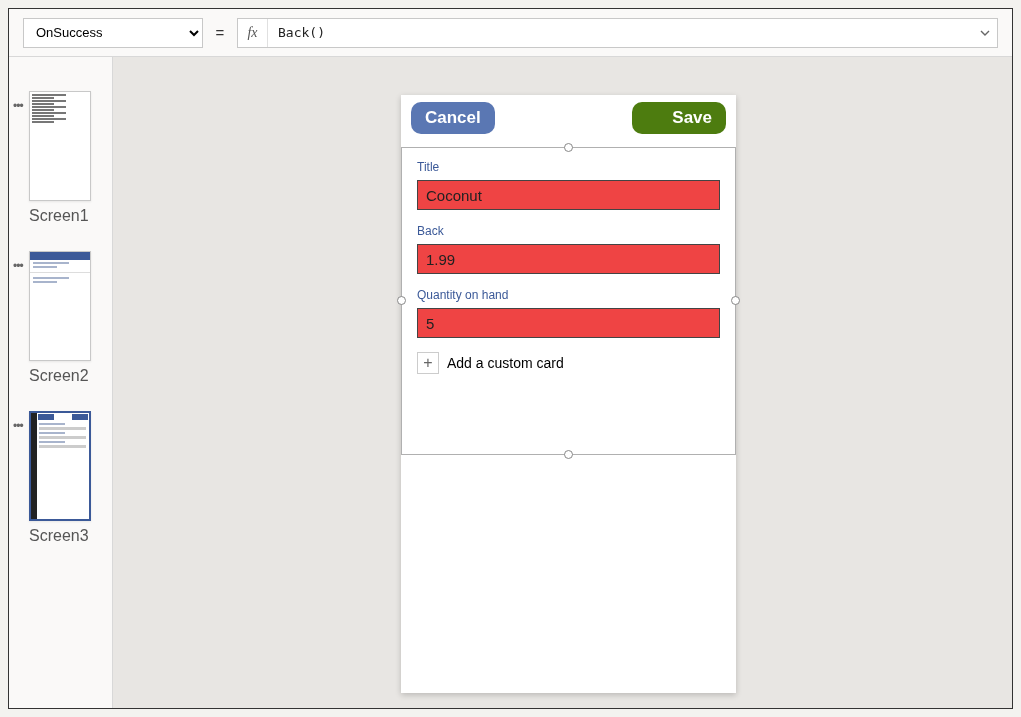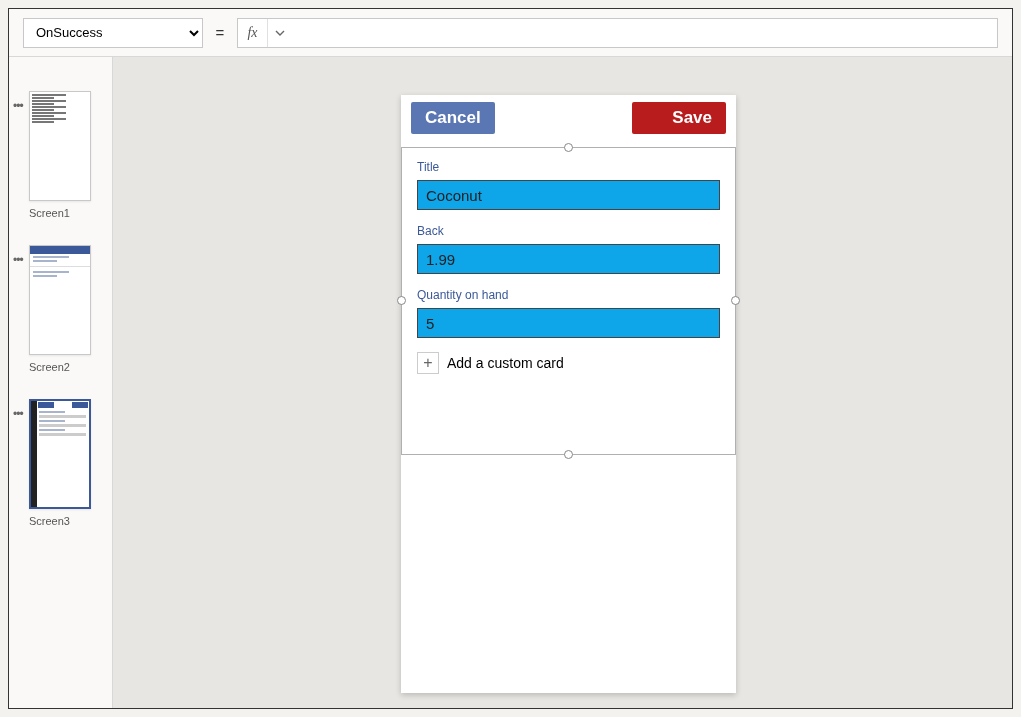--- a/index.html
+++ b/index.html
@@ -44,21 +44,21 @@
   .screen-row { position: relative; margin-bottom: 26px; padding-left: 20px; }
   .screen-dots {
     position: absolute; left: 4px; top: 8px; color: #666; font-size: 12px; letter-spacing: -1px;
     cursor: pointer;
   }
   .thumb {
     width: 62px; height: 110px; background: #fff; border: 1px solid #c8c8c8;
     box-shadow: 0 1px 2px rgba(0,0,0,0.08); position: relative; overflow: hidden;
   }
   .thumb.selected { border: 2px solid #3b5998; }
-  .thumb-label { font-size: 11px; color: #555; margin-top: 6px; }
+  .thumb-label { font-size: 16px; color: #555; margin-top: 6px; }
   
   .t1-lines { padding: 2px; }
   .t1-lines div { height: 2px; margin-bottom: 1px; background: #777; }
   .t1-lines div:nth-child(odd){ width: 60%; }
   .t1-lines div:nth-child(even){ width: 40%; }
   .t2-header { height: 8px; background: #3b5998; }
   .t2-body div { height: 2px; margin: 2px 3px; background: #a8b4cc; width: 60%; }
   .t2-body .line2 { width: 40%; }
   .t2-body .sep { height: 1px; background: #ddd; width: 100%; margin: 4px 0; }
   .t3-side { position: absolute; left:0; top:0; bottom:0; width:6px; background:#222; }
@@ -75,44 +75,44 @@
   }
   .phone {
     position: absolute; left: 288px; top: 38px; width: 335px; height: 598px;
     background: #fff; box-shadow: 0 2px 6px rgba(0,0,0,0.2);
   }
   .app-header {
     height: 46px; display: flex; justify-content: space-between; align-items: center;
     padding: 0 10px;
   }
   .hbtn {
-    height: 32px; padding: 0 14px; border: none; border-radius: 2px;
+    height: 32px; padding: 0 14px; border: none; border-radius: 10px;
     color: #fff; font-size: 17px; font-weight: 600; cursor: pointer;
   }
   .hbtn.cancel { background: #5a77b3; }
-  .hbtn.save { background: #b91c1c; padding-left: 40px; }
+  .hbtn.save { background: #4d7c0f; padding-left: 40px; }
   
   .form-select {
     position: absolute; left: 0px; top: 52px; width: 335px; height: 308px;
     border: 1px solid #b0b0b0;
   }
   .sel-handle {
     position: absolute; width: 9px; height: 9px; background: #fff;
     border: 1px solid #888; border-radius: 50%;
   }
   .h-top { top: -5px; left: 50%; margin-left: -5px; }
   .h-bottom { bottom: -5px; left: 50%; margin-left: -5px; }
   .h-left { left: -5px; top: 50%; margin-top: -5px; }
   .h-right { right: -5px; top: 50%; margin-top: -5px; }
   .form-body { padding: 12px 15px; }
   .card { margin-bottom: 14px; }
   .card-label { color: #3b5998; font-size: 12px; margin-bottom: 6px; }
   .card-input {
     width: 100%; height: 30px; border: 1px solid #444; padding: 0 8px;
-    font-size: 15px; color: #222; background: #0ea5e9;
+    font-size: 15px; color: #222; background: #ef4444;
   }
   .add-card-row { display: flex; align-items: center; margin-top: 6px; }
   .plus-box {
     width: 22px; height: 22px; border: 1px solid #ccc; display: flex;
     align-items: center; justify-content: center; color: #666; font-size: 16px;
     margin-right: 8px;
   }
   .add-card-text { color: #000000; font-size: 14px; }
 </style>
 </head>
@@ -120,20 +120,21 @@
 
 <div class="outer-frame">
 
   <div class="formula-bar">
     <select class="property-select">
       <option>OnSuccess</option>
     </select>
     <div class="equals">=</div>
     <div class="fx-box">
       <div class="fx-label">fx</div>
+      <input class="fx-input" value="Back()" style="">
       <div class="fx-chevron">
         <svg width="10" height="10" viewBox="0 0 10 10">
             <path d="M1 3 L5 7 L9 3" fill="none" stroke="#666" stroke-width="1.4"></path>
           </svg>
       </div>
     </div>
   </div>
 
   <div class="screens-panel">
     <div class="screen-row">

